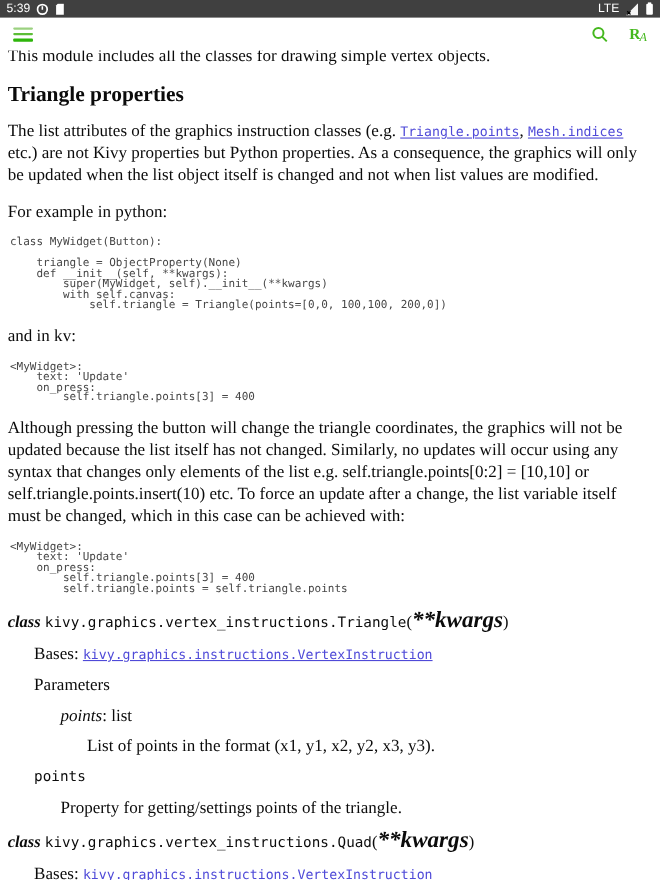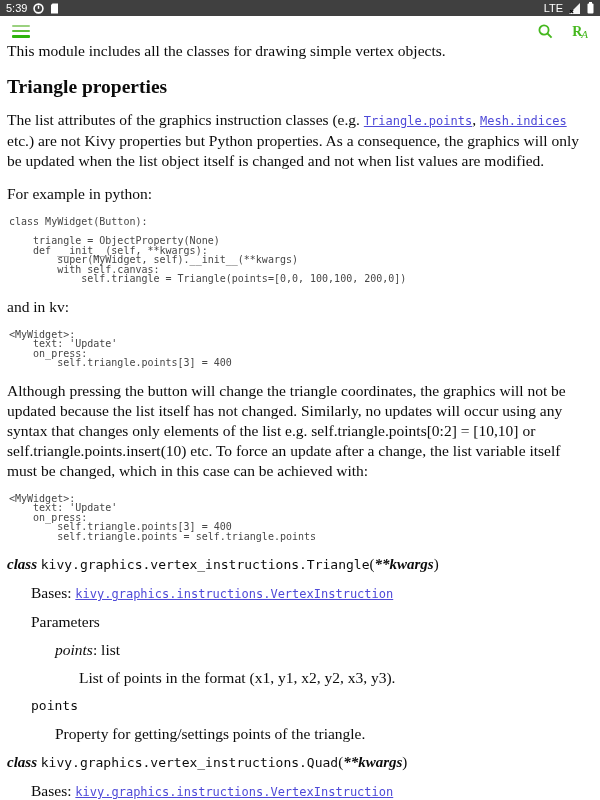--- a/index.html
+++ b/index.html
@@ -45,21 +45,21 @@
   pre {
     font-family:"DejaVu Sans Mono", monospace; font-size:10px; line-height:9.5px;
     color:#464646; white-space:pre; margin:3px 0 13px 2px;
   }
   .tight { margin-bottom:6px; }
 
   .sig { margin:2px 0 8px; line-height:20px; }
   .sig-kw  { font-style:italic; font-weight:bold; font-size:15px; }
   .sig-name{ font-family:"DejaVu Sans Mono", monospace; font-size:13px; }
   .sig-par { font-size:15px; }
-  .sig-args{ font-style:italic; font-weight:bold; font-size:15px; }
+  .sig-args{ font-style:italic; font-weight:bold; font-size:21px; }
 
   .row  { margin:0 0 8px; line-height:20px; }
   .ind1 { margin-left:24px; }
   .ind2 { margin-left:48px; }
   .ind3 { margin-left:72px; }
   .mono13 { font-family:"DejaVu Sans Mono", monospace; font-size:13px; }
   .ital { font-style:italic; }
 
   
   svg { display:block; }

